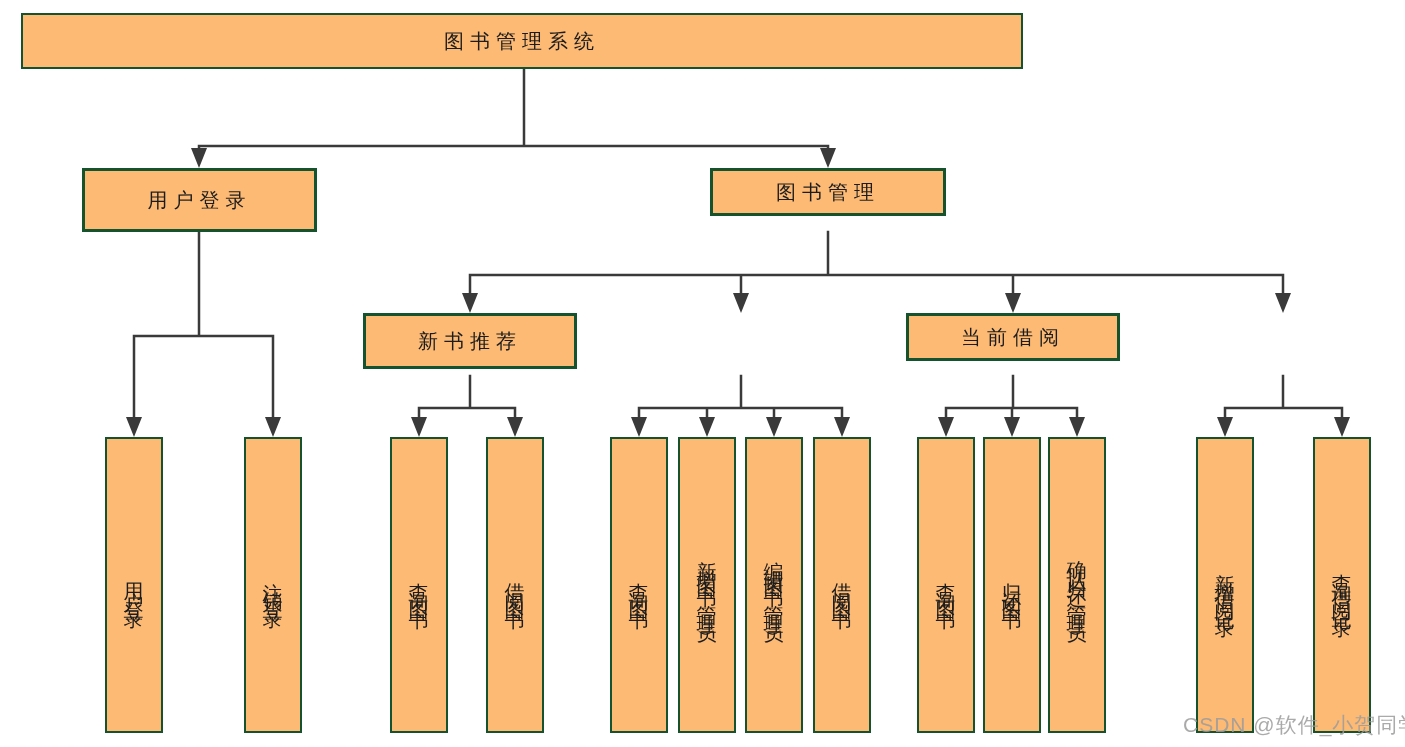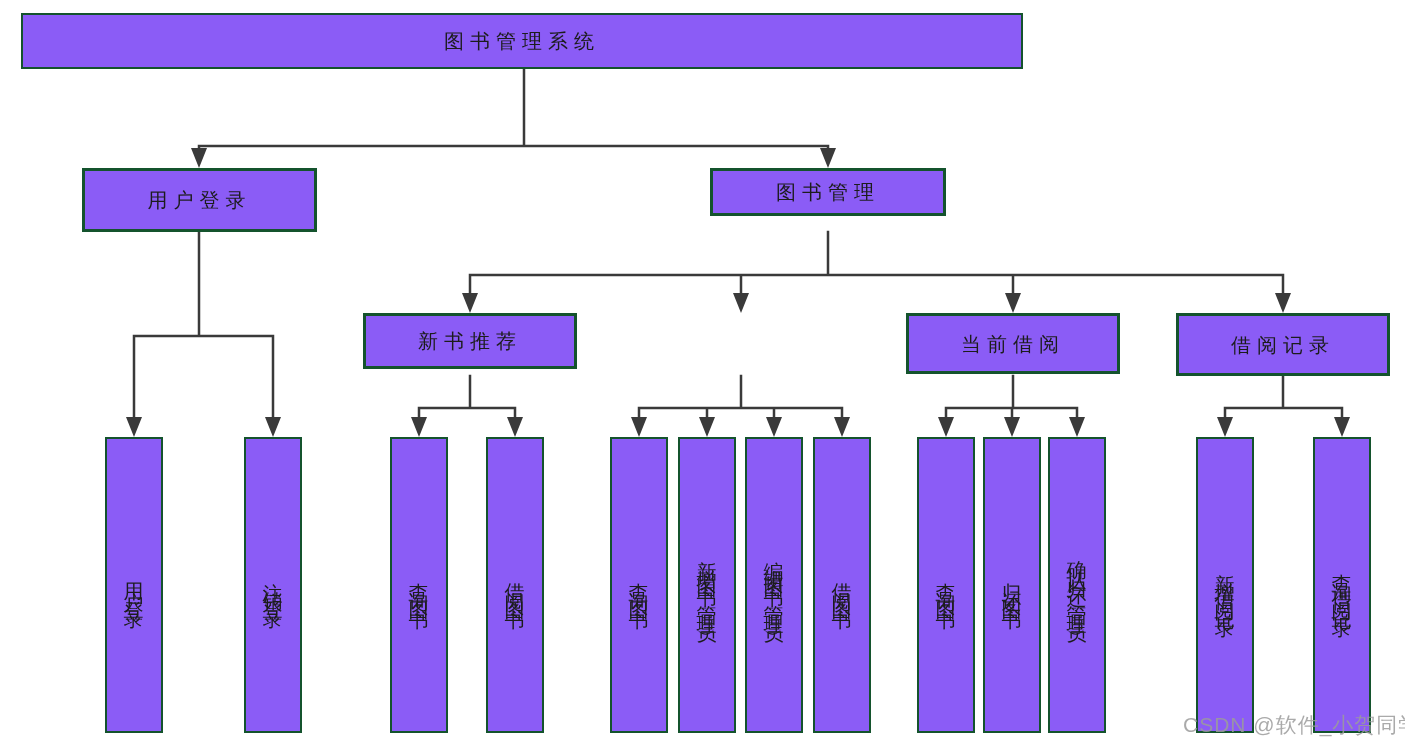--- a/index.html
+++ b/index.html
@@ -4,21 +4,21 @@
 <style>
   html,body{margin:0;padding:0;background:#ffffff;}
   .stage{
     position:relative;width:1405px;height:747px;background:#ffffff;
     font-family:"Liberation Sans",sans-serif;overflow:hidden;
   }
   .wires{position:absolute;left:0;top:0;width:1405px;height:747px;}
   .stems{fill:none;stroke:#3a3a3a;stroke-width:2.5;stroke-linecap:square;}
   .heads{fill:#3a3a3a;stroke:none;}
   .box{
-    position:absolute;box-sizing:border-box;background:#8b5cf6;
+    position:absolute;box-sizing:border-box;background:#fdba74;
     border:3px solid #14532d;color:#1c1c1c;
     display:flex;align-items:center;justify-content:center;
     font-size:20px;line-height:1;white-space:nowrap;
   }
   .root{border-width:2.5px;letter-spacing:2px;}
   .h{letter-spacing:6px;}
   .v{
     writing-mode:vertical-rl;text-orientation:mixed;
     border-width:2.5px;letter-spacing:9px;font-size:20px;
   }
@@ -65,22 +65,21 @@
       M1217 417 L1233 417 L1225 437 Z
       M1334 417 L1350 417 L1342 437 Z"></path>
   </svg>
 
   <div class="box h root" style="left:21px;top:13px;width:1002px;height:56px">图书管理系统</div>
 
   <div class="box h" style="left:82px;top:168px;width:235px;height:64px">用户登录</div>
   <div class="box h" style="left:710px;top:168px;width:236px;height:48px">图书管理</div>
 
   <div class="box h" style="left:363px;top:313px;width:214px;height:56px">新书推荐</div>
-  <div class="box h" style="left:906px;top:313px;width:214px;height:61px">当前借阅</div>
-  <div class="box h" style="left:1176px;top:313px;width:214px;height:63px">借阅记录</div>
+  <div class="box h" style="left:906px;top:313px;width:214px;height:48px">当前借阅</div>
 
   <div class="box v" style="left:105px;top:437px;width:58px;height:296px">用户登录</div>
   <div class="box v" style="left:244px;top:437px;width:58px;height:296px">注销登录</div>
 
   <div class="box v" style="left:390px;top:437px;width:58px;height:296px">查询图书</div>
   <div class="box v" style="left:486px;top:437px;width:58px;height:296px">借阅图书</div>
 
   <div class="box v" style="left:610px;top:437px;width:58px;height:296px">查询图书</div>
   <div class="box v" style="left:678px;top:437px;width:58px;height:296px">新增图书（管理员）</div>
   <div class="box v" style="left:745px;top:437px;width:58px;height:296px">编辑图书（管理员）</div>

